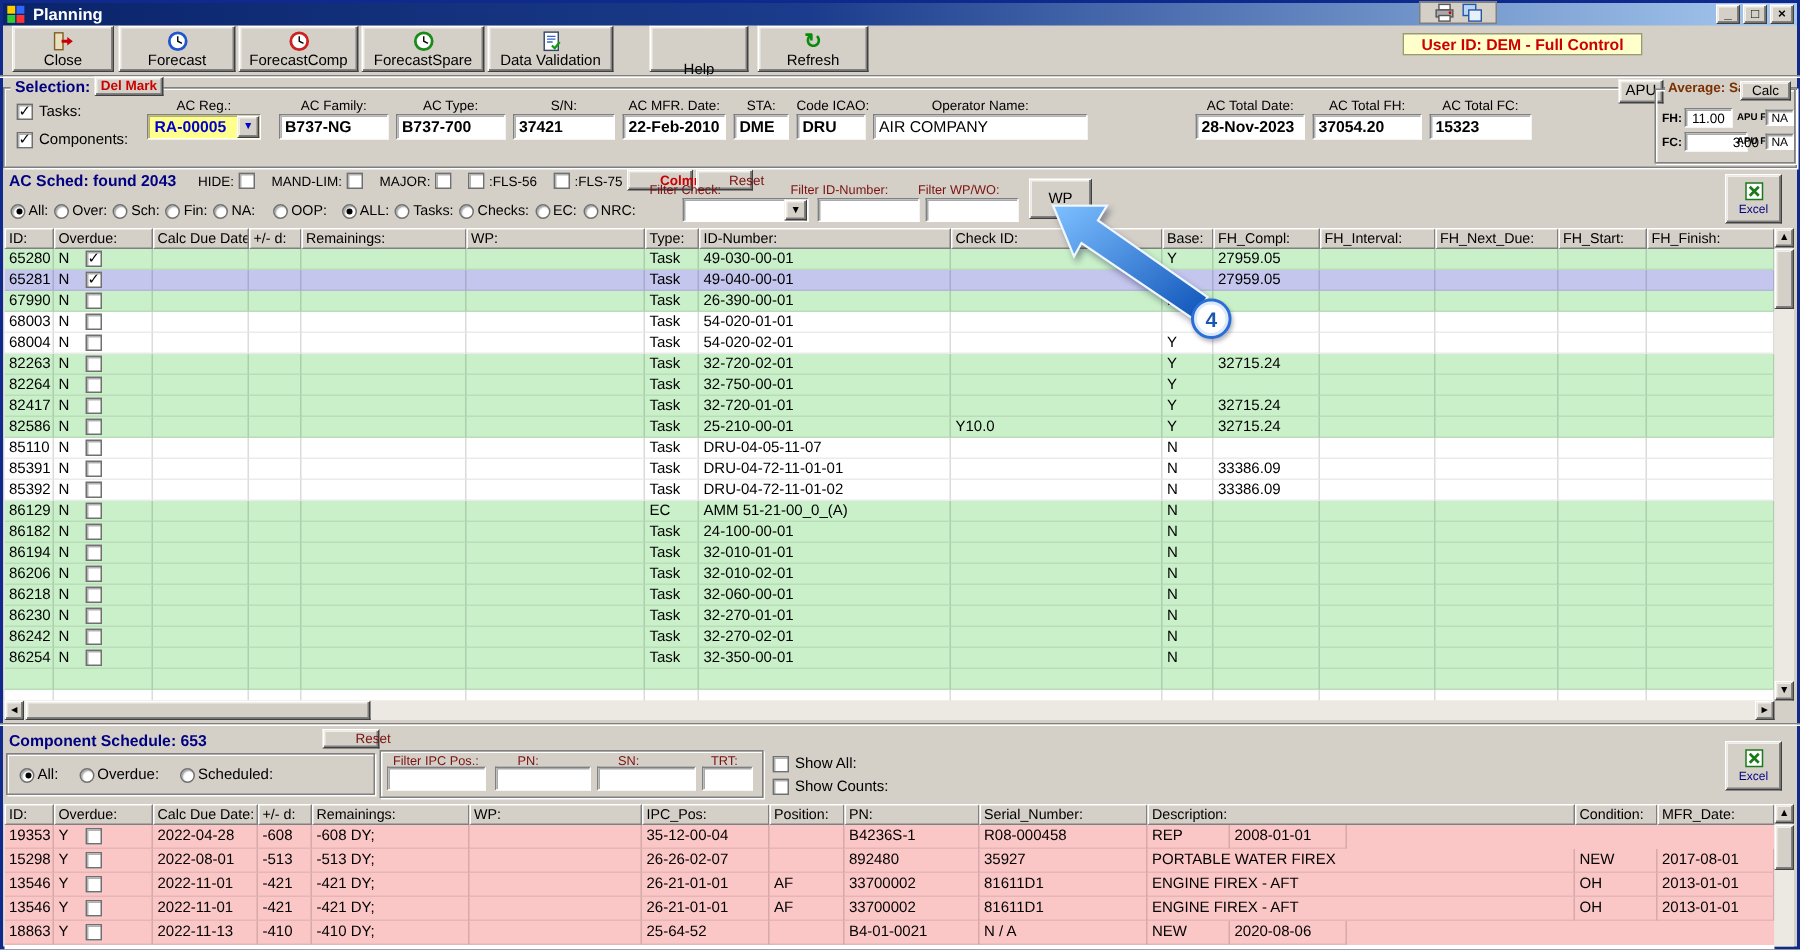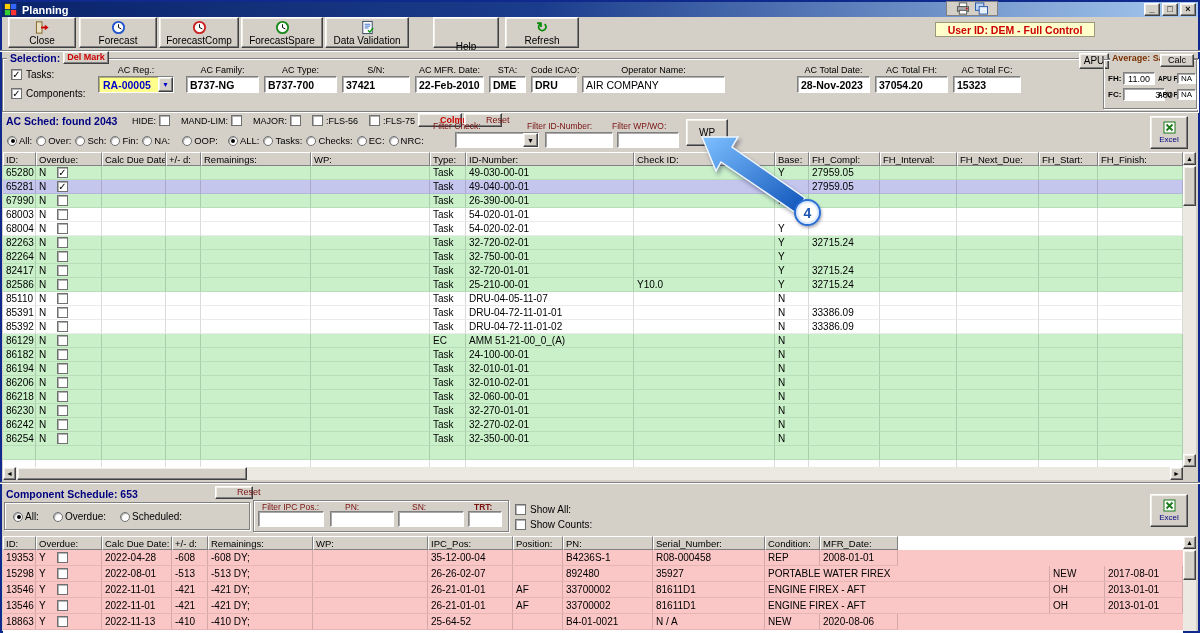--- a/index.html
+++ b/index.html
@@ -892,21 +892,21 @@
     </div>
   </div>
 
   <div class="comp-filter-box groupbox"></div>
   <span class="flt-lab" style="left:262px;top:502px;">Filter IPC Pos.:</span>
   <div class="flt-in sunken" style="left:258px;top:511px;width:66px;"></div>
   <span class="flt-lab" style="left:345px;top:502px;">PN:</span>
   <div class="flt-in sunken" style="left:330px;top:511px;width:64px;"></div>
   <span class="flt-lab" style="left:412px;top:502px;">SN:</span>
   <div class="flt-in sunken" style="left:398px;top:511px;width:66px;"></div>
-  <span class="flt-lab" style="left:474px;top:502px;font-weight:bold;">TRT:</span>
+  <span class="flt-lab" style="left:474px;top:502px;">TRT:</span>
   <div class="flt-in sunken" style="left:468px;top:511px;width:34px;"></div>
 
   <div class="comp-chk" style="left:515px;top:504px;">
     <span class="cb"></span>
     <span>Show All:</span>
   </div>
   <div class="comp-chk" style="left:515px;top:519px;">
     <span class="cb"></span>
     <span>Show Counts:</span>
   </div>
@@ -924,20 +924,21 @@
         <div class="th" style="width: 33px;">ID:</div>
         <div class="th" style="width: 66px;">Overdue:</div>
         <div class="th" style="width: 70px;">Calc Due Date:</div>
         <div class="th" style="width: 36px;">+/- d:</div>
         <div class="th" style="width: 105px;">Remainings:</div>
         <div class="th" style="width: 115px;">WP:</div>
         <div class="th" style="width: 85px;">IPC_Pos:</div>
         <div class="th" style="width: 50px;">Position:</div>
         <div class="th" style="width: 90px;">PN:</div>
         <div class="th" style="width: 112px;">Serial_Number:</div>
+        <div class="th" style="width: 285px;">Description:</div>
         <div class="th" style="width: 55px;">Condition:</div>
         <div class="th" style="width: 78px;">MFR_Date:</div>
       </div>
     <div class="tbody" style="height:83px;">
         <div class="trow pink">
           <div class="tcell" style="width: 33px;">19353</div>
           <div class="tcell" style="width: 66px;">
             <span class="ov-txt">Y</span>
             <span class="cb row-cb"></span>
           </div>

